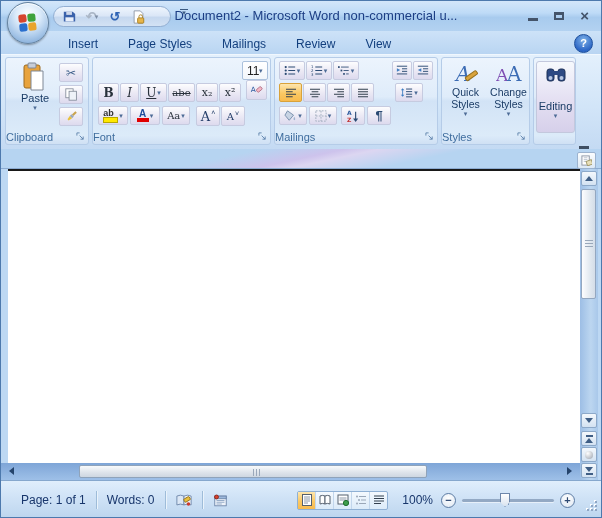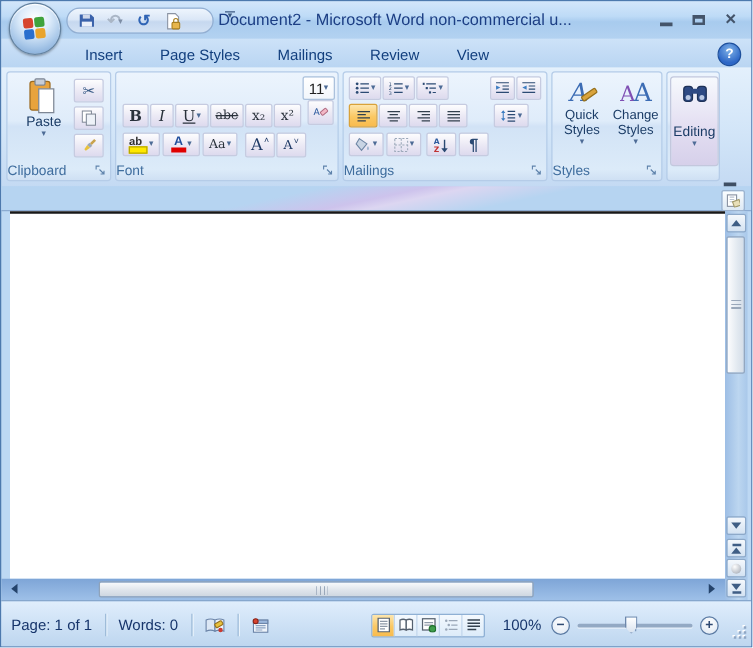--- a/index.html
+++ b/index.html
@@ -468,21 +468,21 @@
 
   <div class="hscroll">
     <span class="harrow tri tri-left" style="left:8px;"></span>
     <div class="hthumb">
         <span class="grip"></span>
       </div>
     <span class="harrow tri tri-right" style="left:566px;"></span>
   </div>
 
   <div class="statusbar">
-    <span class="sb-item" style="margin-left:4px;">Page: 1 of 1</span>
+    <span class="sb-item" style="margin-left:16px;">Page: 1 of 1</span>
     <span class="sb-sep"></span>
     <span class="sb-item">Words: 0</span>
     <span class="sb-sep"></span>
     <span class="sb-iconbtn">
       <svg width="16" height="13" viewBox="0 0 18 14">
         <path d="M1 2 q4-2 8 0 v10 q-4-2-8 0z" fill="#dce7f5" stroke="#6b84a8"></path>
         <path d="M17 2 q-4-2-8 0 v10 q4-2 8 0z" fill="#eef4fb" stroke="#6b84a8"></path>
         <rect x="9" y="4" width="7" height="4" rx="1" transform="rotate(-30 12 6)" fill="#e8c13c" stroke="#96701c"></rect>
         <circle cx="14" cy="11" r="2" fill="#cc3a2e"></circle>
       </svg>

